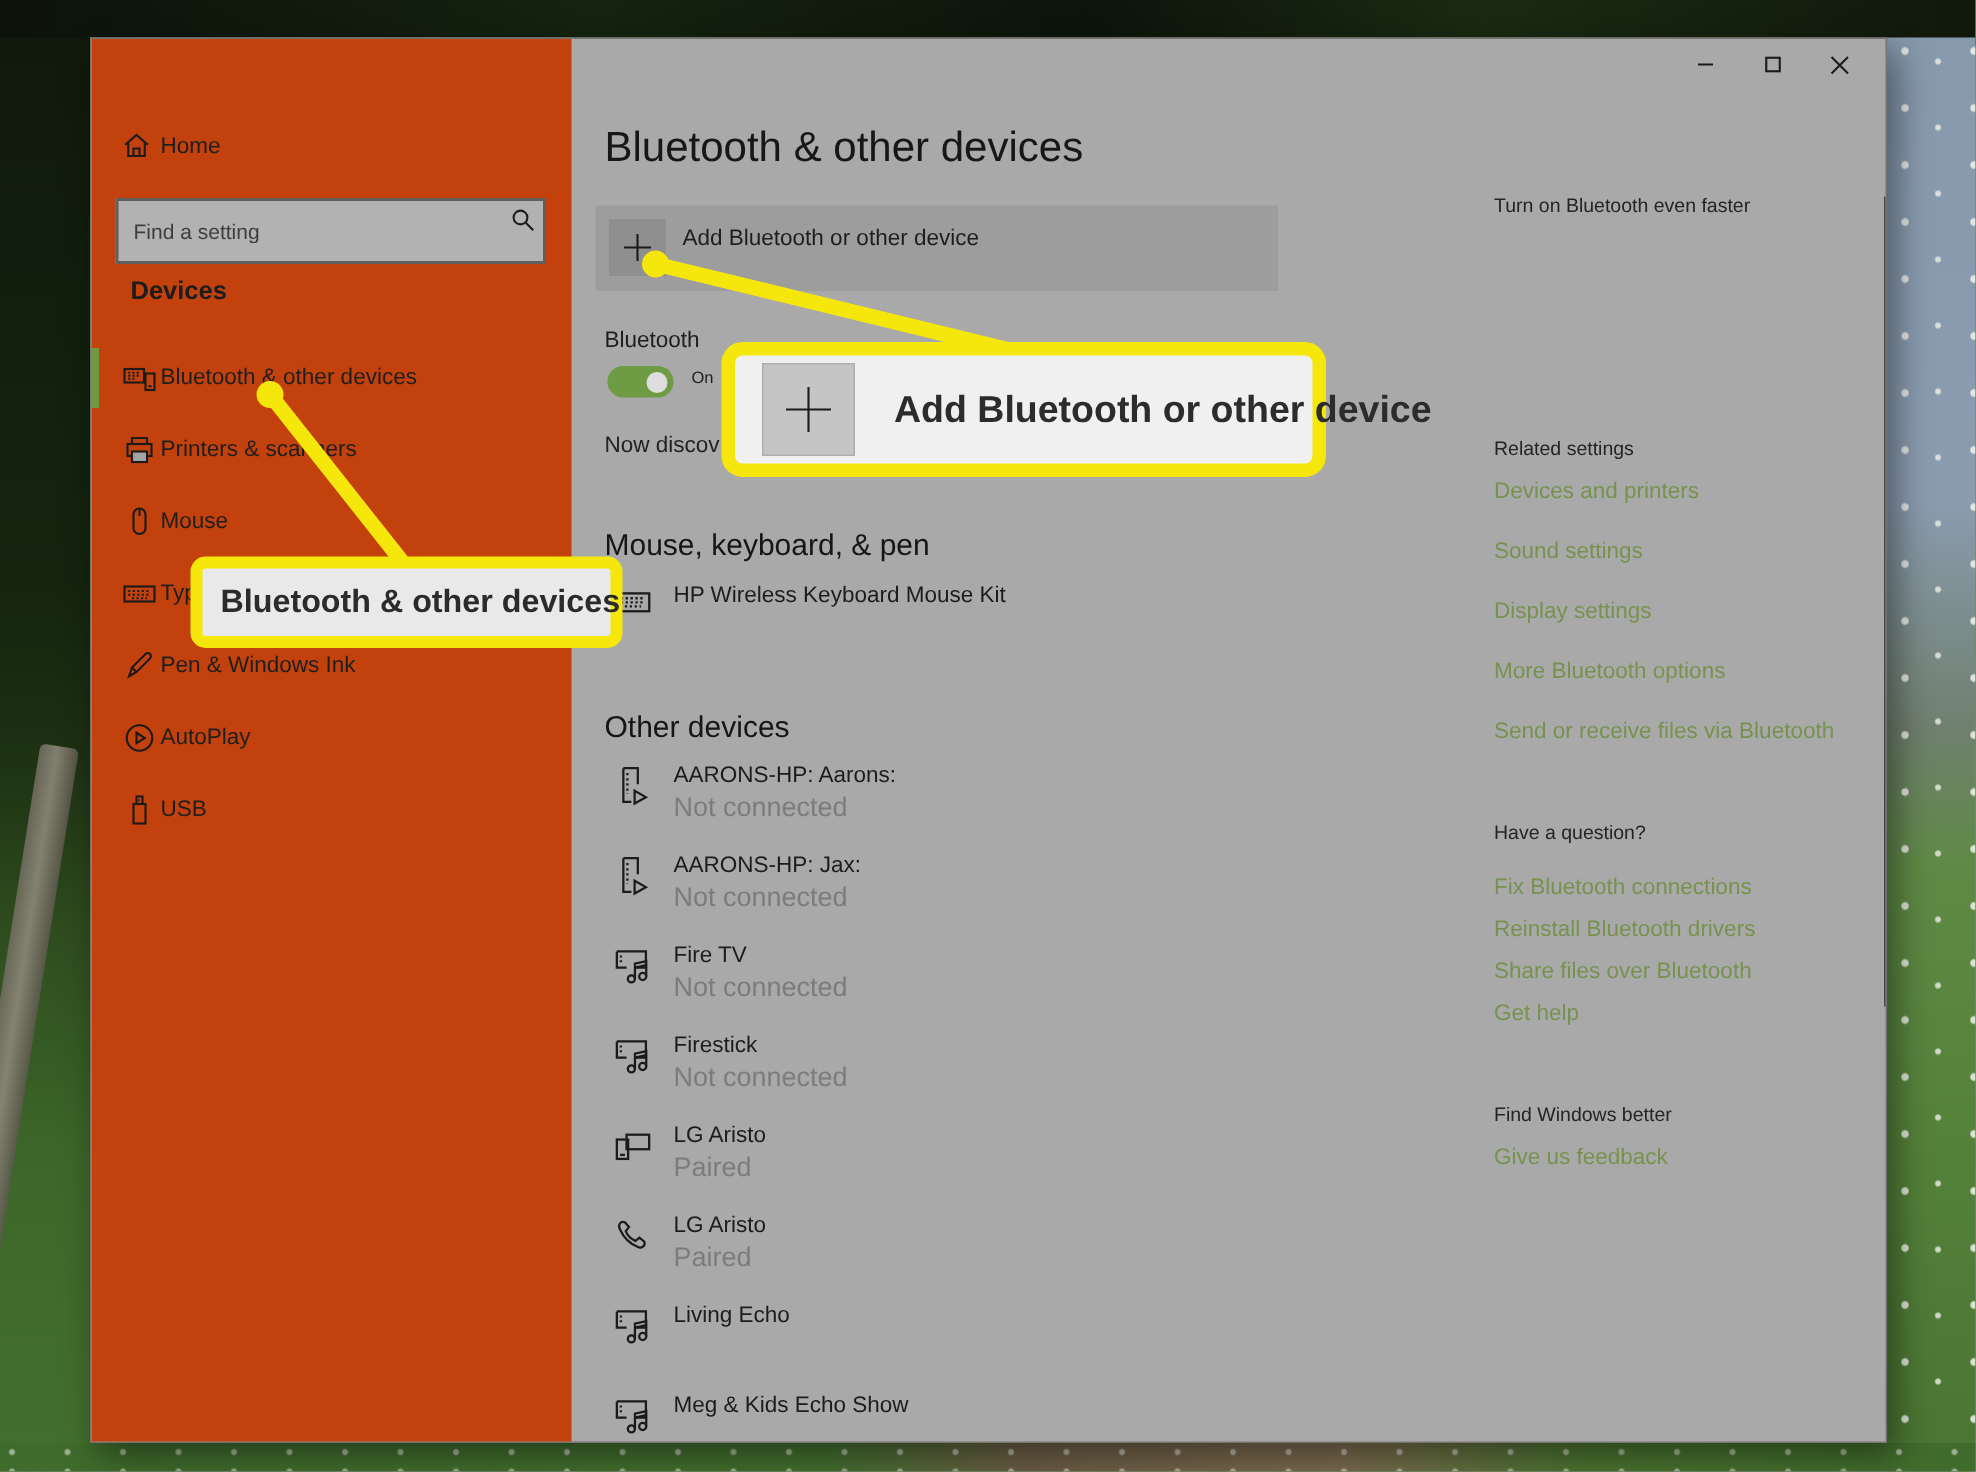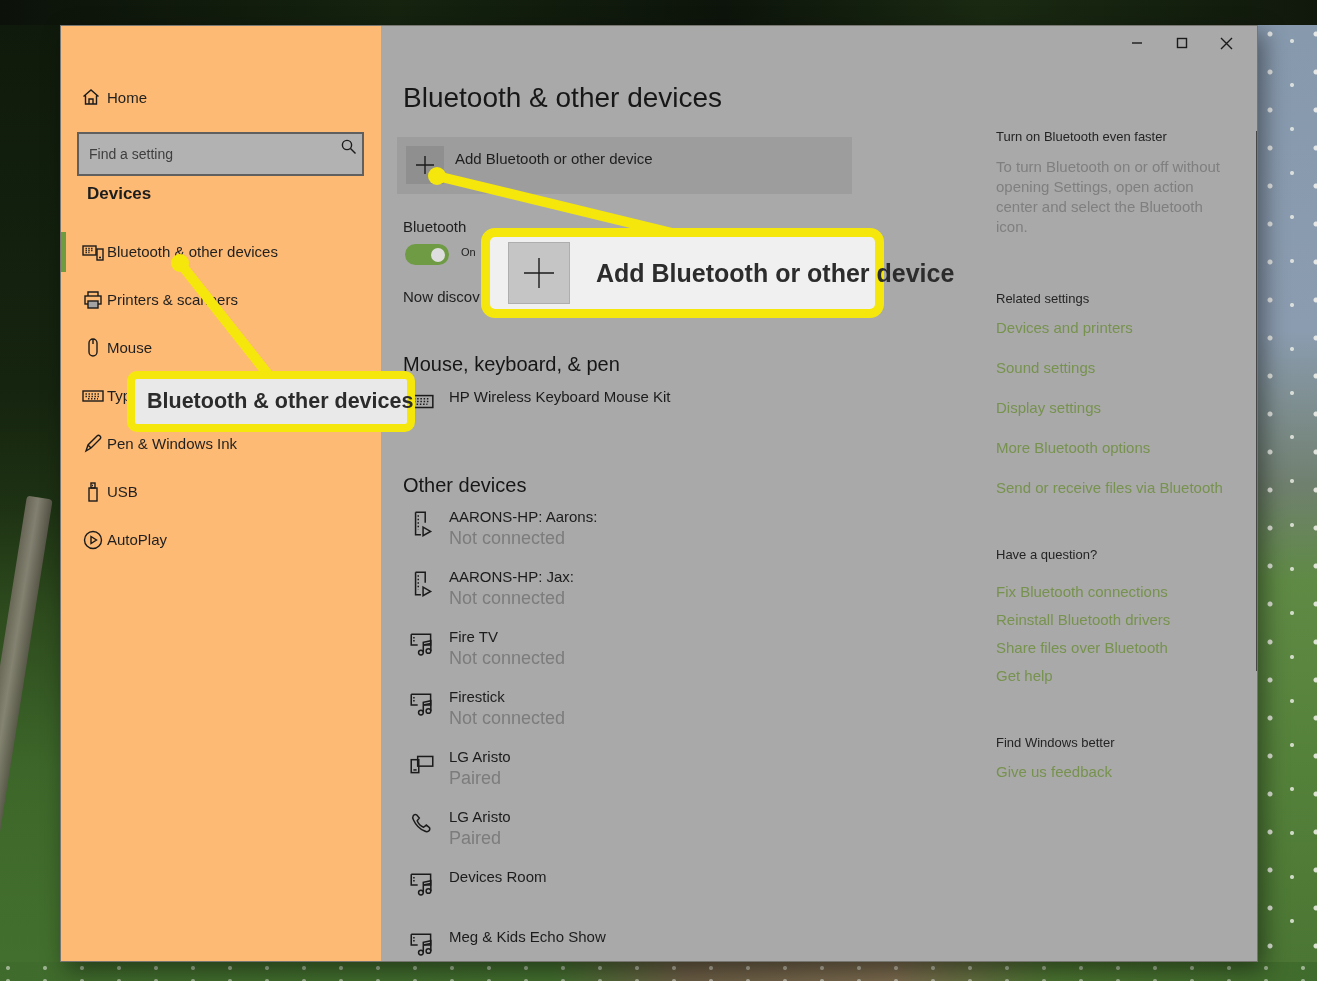--- a/index.html
+++ b/index.html
@@ -29,21 +29,21 @@
   .win { position:absolute; left:60px; top:25px; width:1198px; height:937px;
     background:#a9a9a9; border:1px solid #76756f; box-shadow:6px 8px 22px rgba(0,0,0,.45); overflow:hidden; }
 
   .titlebar { position:absolute; left:0; top:0; width:100%; height:34px; }
   .back-btn { position:absolute; left:12px; top:6px; width:34px; height:24px; display:flex; align-items:center; justify-content:center; cursor:pointer; }
   .app-title { position:absolute; left:65px; top:10px; font-size:12.5px; color:#1c1c1c; }
   .caption-btns { position:absolute; right:8px; top:2px; display:flex; }
   .cap-btn { width:45px; height:30px; display:flex; align-items:center; justify-content:center; cursor:pointer; }
 
   
-  .sidebar { position:absolute; left:0; top:0; width:320px; height:937px; background:#fdba74; }
+  .sidebar { position:absolute; left:0; top:0; width:320px; height:937px; background:#c2410c; }
   .home-item { position:absolute; left:0; top:56px; width:320px; height:36px; cursor:pointer; }
   .home-item .ic { position:absolute; left:20px; top:5px; }
   .home-item .lbl { position:absolute; left:46px; top:7px; font-size:15px; color:#1f1f1f; }
   .searchbox { position:absolute; left:16px; top:106px; width:287px; height:44px; }
   .searchbox input { width:100%; height:100%; background:#b2b2b2; border:2px solid #5f5f5f; font-size:14px; color:#2c2c2c; padding:0 30px 0 10px; font-family:"Liberation Sans",sans-serif; }
   .searchbox input::placeholder { color:#3e3e3e; opacity:1; }
   .searchbox .mag { position:absolute; right:7px; top:6px; }
   .side-section { position:absolute; left:26px; top:158px; font-size:17px; font-weight:700; color:#1d1d1d; }
   .nav { position:absolute; left:0; top:202px; width:320px; }
   .nav-item { position:relative; width:320px; height:48px; cursor:pointer; }
@@ -173,32 +173,32 @@
         <span class="lbl">Typing</span>
       </div>
       <div class="nav-item">
         <svg class="ic icon" width="24" height="24" viewBox="0 0 24 24">
             <path d="M5 19 L7 13 L16 4 a1.6 1.6 0 0 1 3 3 L10 16 Z M7 13 l3 3"></path>
           </svg>
         <span class="lbl">Pen &amp; Windows Ink</span>
       </div>
       <div class="nav-item">
         <svg class="ic icon" width="24" height="24" viewBox="0 0 24 24">
+            <circle cx="12" cy="12" r="8.5"></circle>
+            <path d="M10 8.5 L15.5 12 L10 15.5 Z"></path>
+          </svg>
+        <span class="lbl">AutoPlay</span>
+      </div>
+      <div class="nav-item">
+        <svg class="ic icon" width="24" height="24" viewBox="0 0 24 24">
             <rect x="8" y="8" width="8" height="13"></rect>
             <rect x="10" y="3" width="4" height="5"></rect>
             <path d="M11 5.5 h2" stroke-dasharray="1 1"></path>
           </svg>
         <span class="lbl">USB</span>
-      </div>
-      <div class="nav-item">
-        <svg class="ic icon" width="24" height="24" viewBox="0 0 24 24">
-            <circle cx="12" cy="12" r="8.5"></circle>
-            <path d="M10 8.5 L15.5 12 L10 15.5 Z"></path>
-          </svg>
-        <span class="lbl">AutoPlay</span>
       </div>
     </nav>
   </aside>
 
   <h1 class="h1">Bluetooth &amp; other devices</h1>
 
   <div class="add-btn">
     <div class="plus-sq">
       <svg class="icon" width="22" height="22" viewBox="0 0 22 22" stroke="#2e2e2e" stroke-width="1.8">
           <path d="M11 2 V20 M2 11 H20"></path>
@@ -282,35 +282,34 @@
     <span class="st">Paired</span>
   </div>
   <div class="dev-row" style="top:842px">
     <svg class="ic icon" width="26" height="28" viewBox="0 0 24 26">
         <path d="M2 4 h18 v10 h-7 M2 4 v10 h6"></path>
         <path d="M4.5 6.5 v5" stroke-dasharray="1.3 1.6"></path>
         <circle cx="11" cy="21" r="2.2"></circle>
         <circle cx="18" cy="19.5" r="2.2"></circle>
         <path d="M13.2 21 V11.5 L20.2 10 v9.5 M13.2 14 l7-1.5"></path>
       </svg>
-    <span class="nm">Devices Room</span>
+    <span class="nm">Living Echo</span>
   </div>
   <div class="dev-row" style="top:902px">
     <svg class="ic icon" width="26" height="28" viewBox="0 0 24 26">
         <path d="M2 4 h18 v10 h-7 M2 4 v10 h6"></path>
         <path d="M4.5 6.5 v5" stroke-dasharray="1.3 1.6"></path>
         <circle cx="11" cy="21" r="2.2"></circle>
         <circle cx="18" cy="19.5" r="2.2"></circle>
         <path d="M13.2 21 V11.5 L20.2 10 v9.5 M13.2 14 l7-1.5"></path>
       </svg>
     <span class="nm">Meg &amp; Kids Echo Show</span>
   </div>
 
   <div class="rc-title" style="top:103px">Turn on Bluetooth even faster</div>
-  <div class="rc-body" style="top:131px">To turn Bluetooth on or off without opening Settings, open action center and select the Bluetooth icon.</div>
 
   <div class="rc-title" style="top:265px">Related settings</div>
   <a class="rc-link" style="top:293px">Devices and printers</a>
   <a class="rc-link" style="top:333px">Sound settings</a>
   <a class="rc-link" style="top:373px">Display settings</a>
   <a class="rc-link" style="top:413px">More Bluetooth options</a>
   <a class="rc-link" style="top:453px">Send or receive files via Bluetooth</a>
 
   <div class="rc-title" style="top:521px">Have a question?</div>
   <a class="rc-link" style="top:557px">Fix Bluetooth connections</a>

